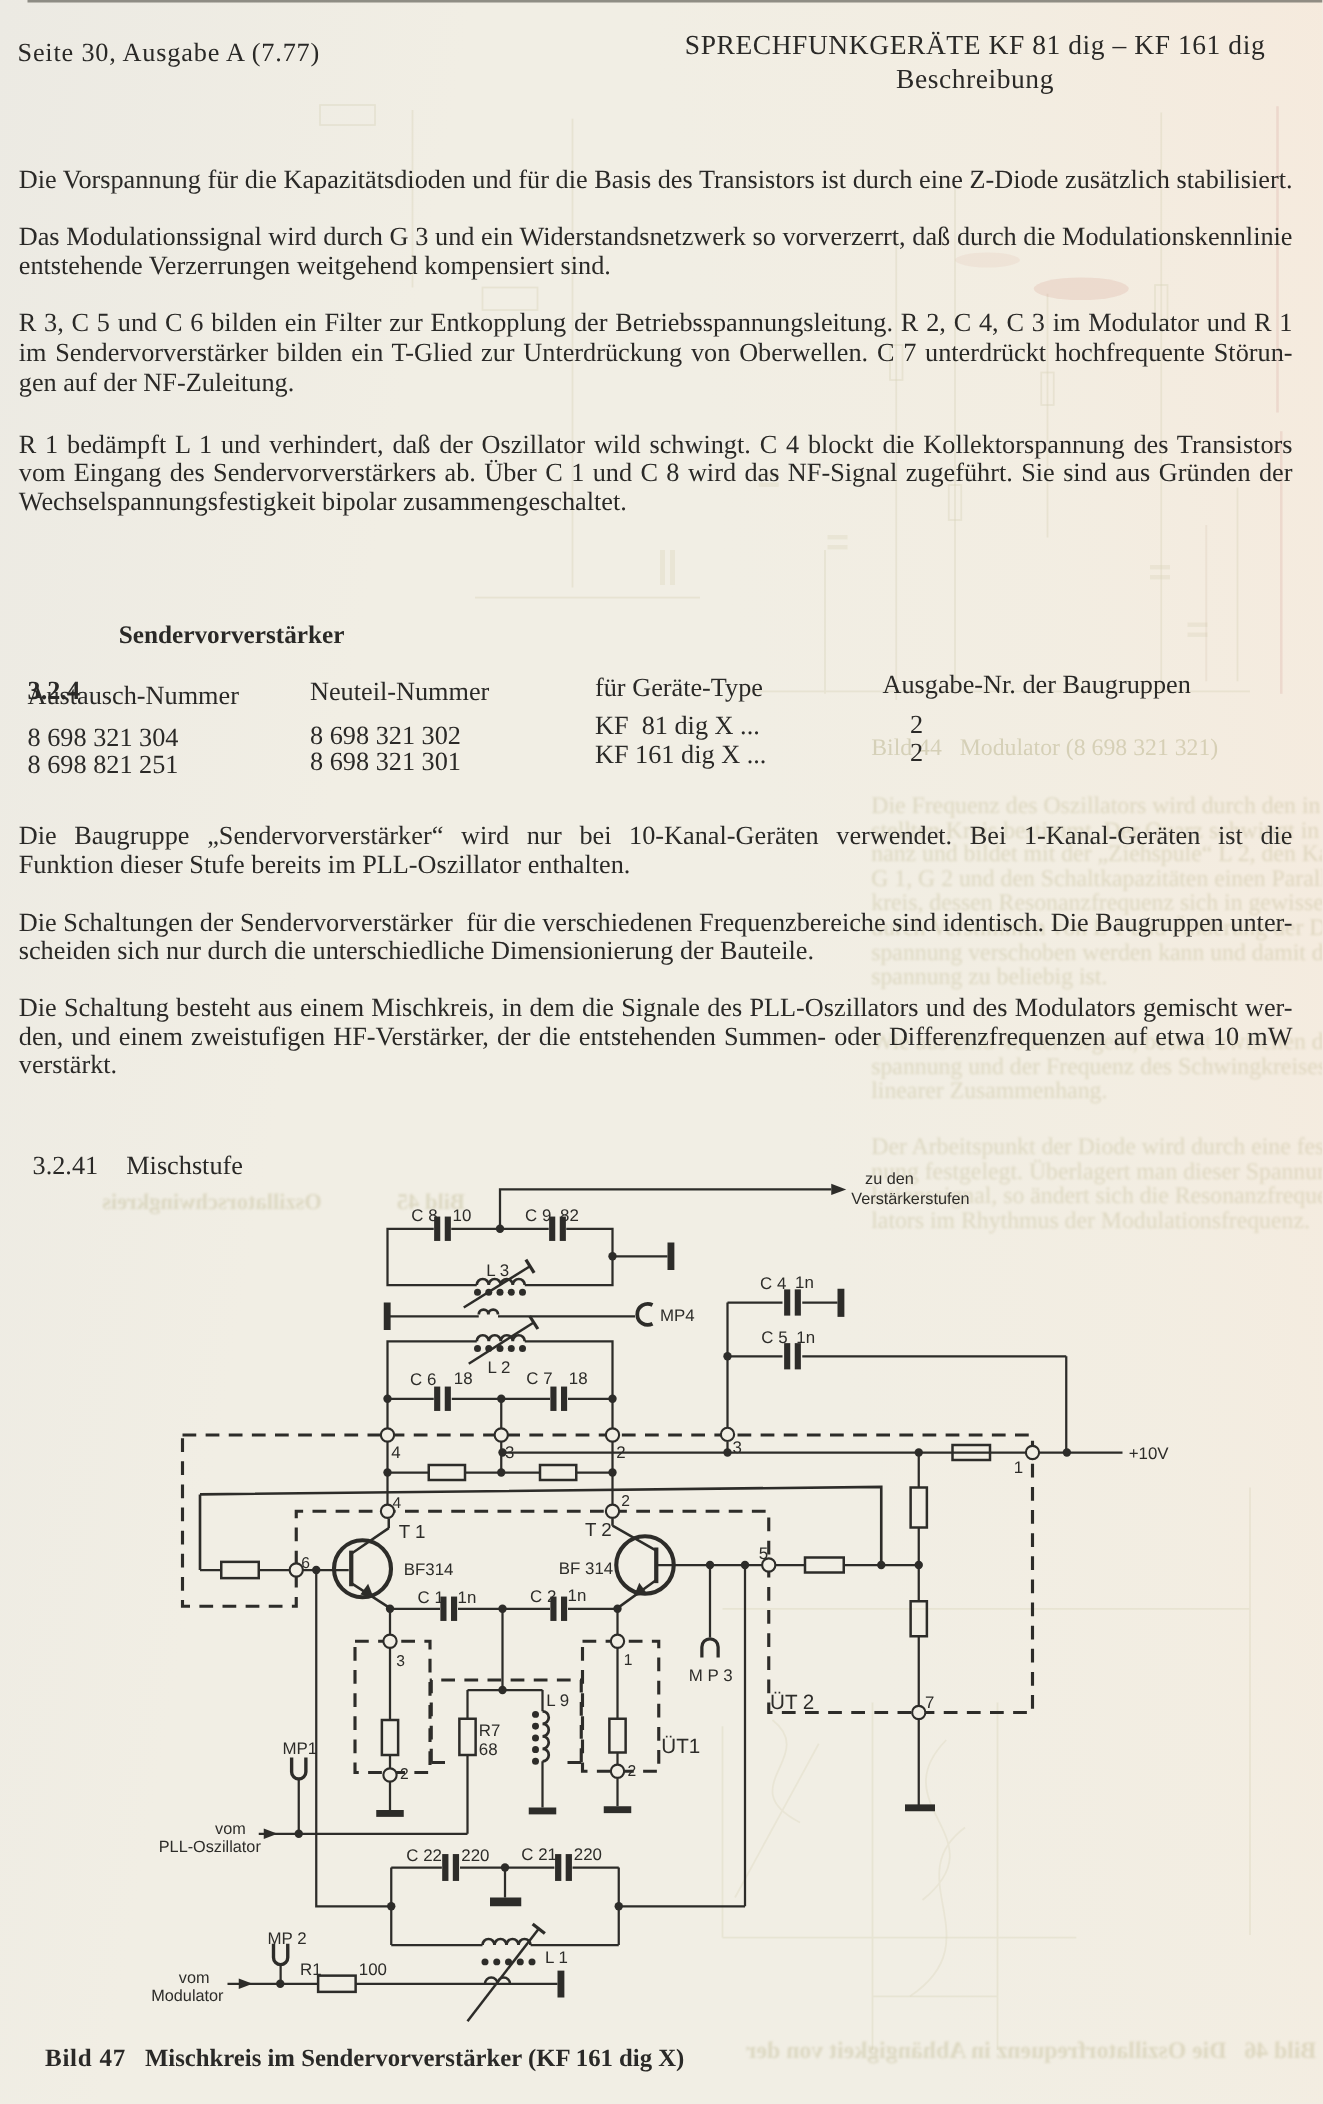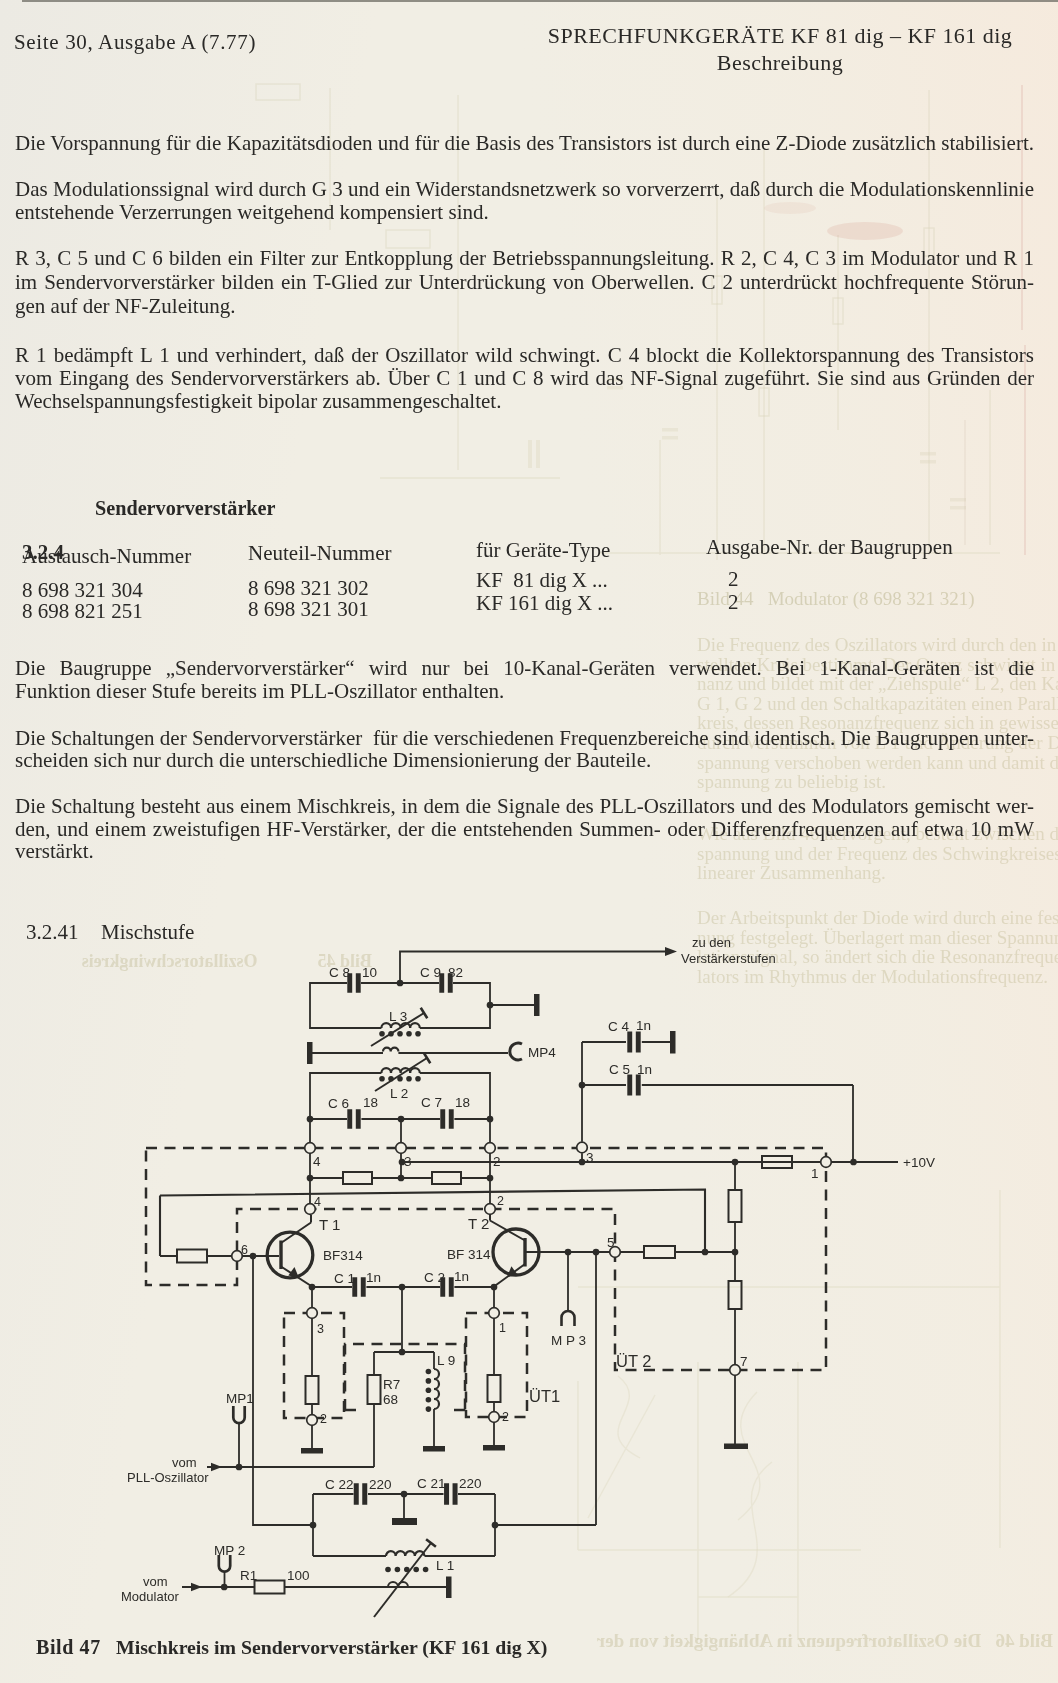--- a/index.html
+++ b/index.html
@@ -66,21 +66,21 @@
 <div style="position:absolute;left:14px;top:30px;font-size:21px;letter-spacing:0.65px;">Seite 30, Ausgabe A (7.77)</div>
 
 <div style="position:absolute;left:530px;top:23px;width:500px;font-size:22px;text-align:center;line-height:26.5px;letter-spacing:0.45px;">SPRECHFUNKGERÄTE KF 81 dig – KF 161 dig<br>Beschreibung</div>
 
 <div class="ln" style="top:130.5px;">Die Vorspannung für die Kapazitätsdioden und für die Basis des Transistors ist durch eine Z-Diode zusätzlich stabilisiert.</div>
 
 <div class="ln" style="top:176.5px;">Das Modulationssignal wird durch G 3 und ein Widerstandsnetzwerk so vorverzerrt, daß durch die Modulationskennlinie</div>
 <div class="lnl" style="top:200px;">entstehende Verzerrungen weitgehend kompensiert sind.</div>
 
 <div class="ln" style="top:246px;">R 3, C 5 und C 6 bilden ein Filter zur Entkopplung der Betriebsspannungsleitung. R 2, C 4, C 3 im Modulator und R 1</div>
-<div class="ln" style="top:270px;">im Sendervorverstärker bilden ein T-Glied zur Unterdrückung von Oberwellen. C 2 unterdrückt hochfrequente Störun-</div>
+<div class="ln" style="top:270px;">im Sendervorverstärker bilden ein T-Glied zur Unterdrückung von Oberwellen. C 7 unterdrückt hochfrequente Störun-</div>
 <div class="lnl" style="top:294px;">gen auf der NF-Zuleitung.</div>
 
 <div class="ln" style="top:343px;">R 1 bedämpft L 1 und verhindert, daß der Oszillator wild schwingt. C 4 blockt die Kollektorspannung des Transistors</div>
 <div class="ln" style="top:366px;">vom Eingang des Sendervorverstärkers ab. Über C 1 und C 8 wird das NF-Signal zugeführt. Sie sind aus Gründen der</div>
 <div class="lnl" style="top:389px;">Wechselspannungsfestigkeit bipolar zusammengeschaltet.</div>
 
 <div class="b" style="position:absolute;left:22px;top:497px;font-size:21px;margin-top:43px;">3.2.4</div>
 <div class="b" style="position:absolute;left:95px;top:497px;font-size:20.2px;">Sendervorverstärker</div>
 
 <div style="position:absolute;left:22px;top:544px;font-size:21px;">Austausch-Nummer</div>

